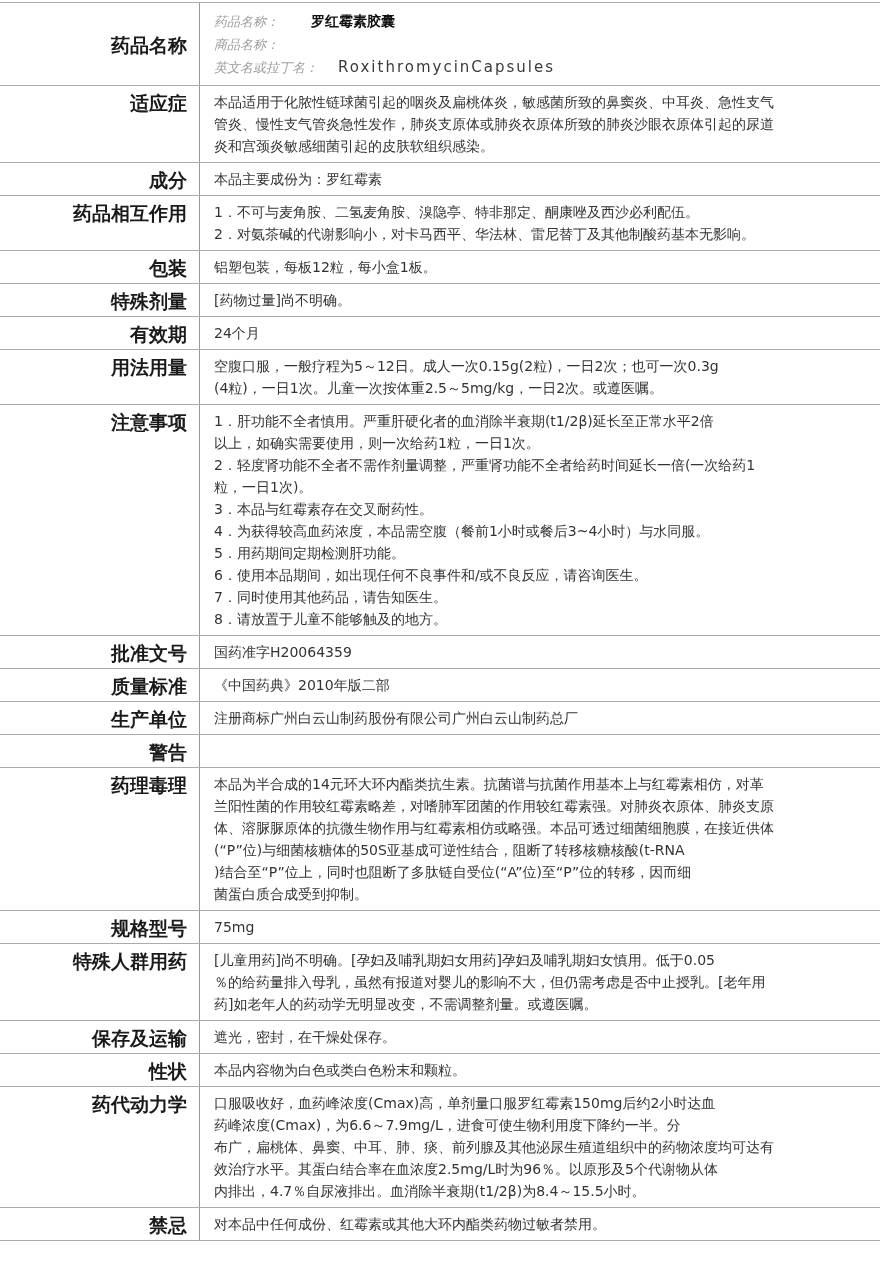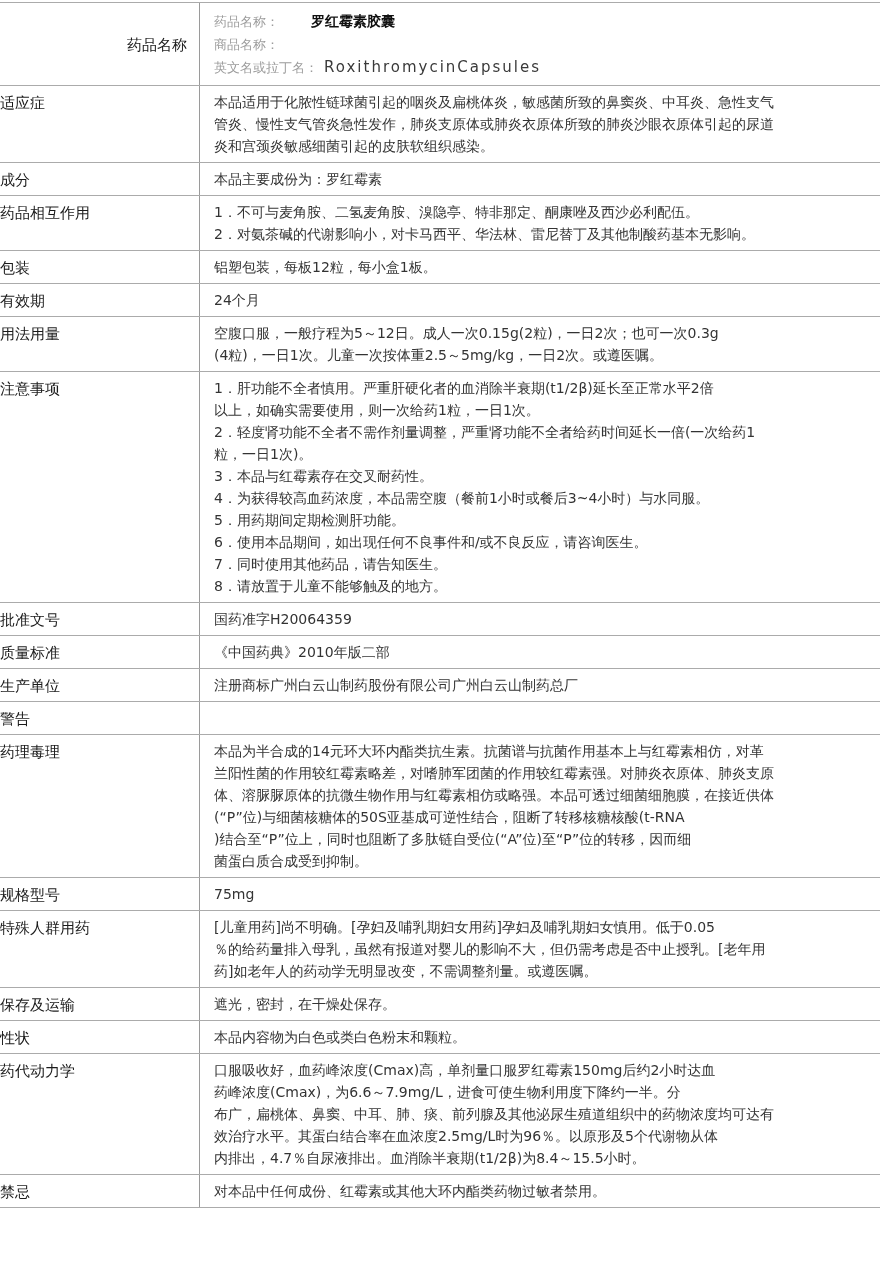--- a/index.html
+++ b/index.html
@@ -16,23 +16,24 @@
     margin-top: 2px;
   }
   .row {
     display: flex;
     border-bottom: 1px solid #ababab;
   }
   .label-cell {
     width: 200px;
     flex: 0 0 200px;
     border-right: 1px solid #9a9a9a;
+    text-align: right;
     padding: 6px 12px 4px 0;
-    font-size: 15px;
-    font-weight: normal;
+    font-size: 19px;
+    font-weight: bold;
     color: #1a1a1a;
     line-height: 22px;
   }
   .row.v-middle { align-items: stretch; }
   .row.v-middle .label-cell {
     display: flex;
     align-items: center;
     justify-content: flex-end;
   }
   .content-cell {
@@ -43,32 +44,32 @@
     color: #333333;
     white-space: pre-line;
     min-height: 32px;
   }
   .header-content-cell {
     flex: 1 1 auto;
     padding: 7px 14px 6px 14px;
     font-size: 13px;
     line-height: 23px;
   }
-  .muted { color: #9c9c9c; }
+  .muted { color: #9c9c9c; font-style: italic; }
   .drug-name-value {
     color: #111111;
     font-weight: bold;
     font-size: 14px;
     margin-left: 32px;
   }
   .english-name-value {
     color: #3a3a3a;
     font-size: 15px;
     letter-spacing: 2px;
-    margin-left: 6px;
+    margin-left: 20px;
   }
 </style>
 </head>
 <body>
 
 <div class="info-table">
 
   <div class="row v-middle">
     <div class="label-cell">药品名称</div>
     <div class="header-content-cell">
@@ -94,20 +95,24 @@
     <div class="label-cell">药品相互作用</div>
     <div class="content-cell">1．不可与麦角胺、二氢麦角胺、溴隐亭、特非那定、酮康唑及西沙必利配伍。
 2．对氨茶碱的代谢影响小，对卡马西平、华法林、雷尼替丁及其他制酸药基本无影响。</div>
   </div>
 
   <div class="row">
     <div class="label-cell">包装</div>
     <div class="content-cell">铝塑包装，每板12粒，每小盒1板。</div>
   </div>
 
+  <div class="row">
+    <div class="label-cell">特殊剂量</div>
+    <div class="content-cell">[药物过量]尚不明确。</div>
+  </div>
 
   <div class="row">
     <div class="label-cell">有效期</div>
     <div class="content-cell">24个月</div>
   </div>
 
   <div class="row">
     <div class="label-cell">用法用量</div>
     <div class="content-cell">空腹口服，一般疗程为5～12日。成人一次0.15g(2粒)，一日2次；也可一次0.3g
 (4粒)，一日1次。儿童一次按体重2.5～5mg/kg，一日2次。或遵医嘱。</div>

